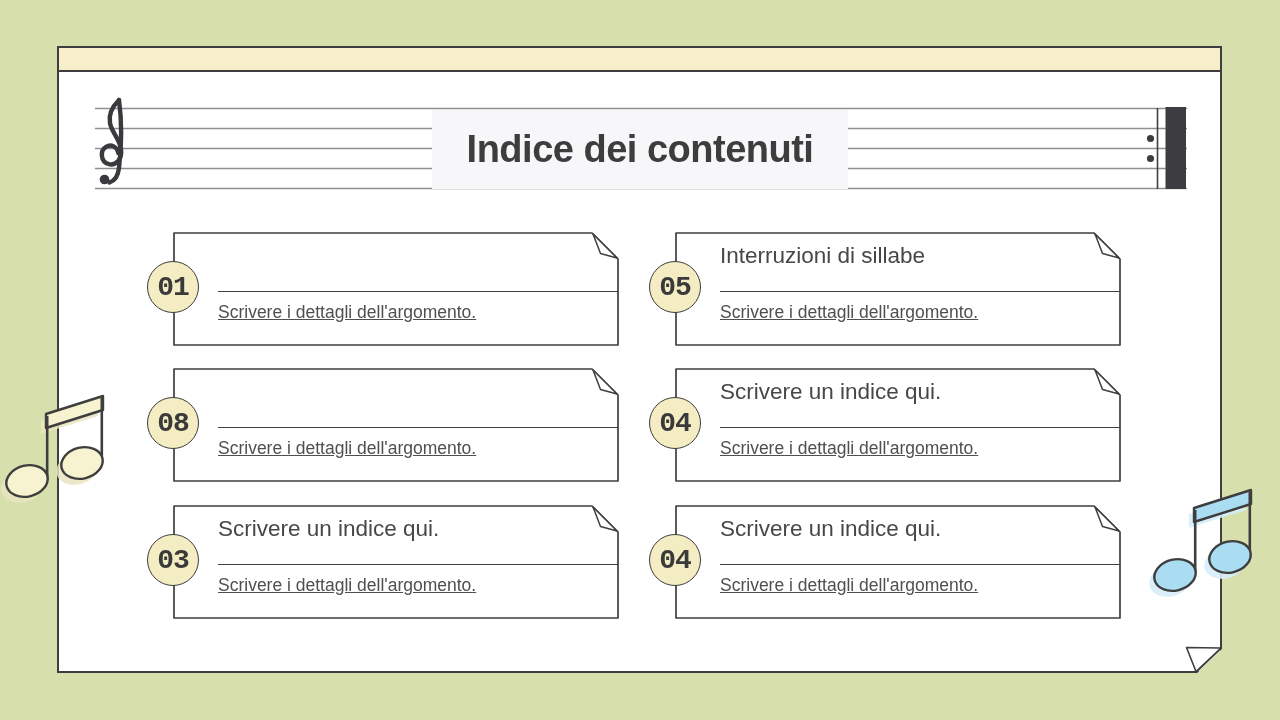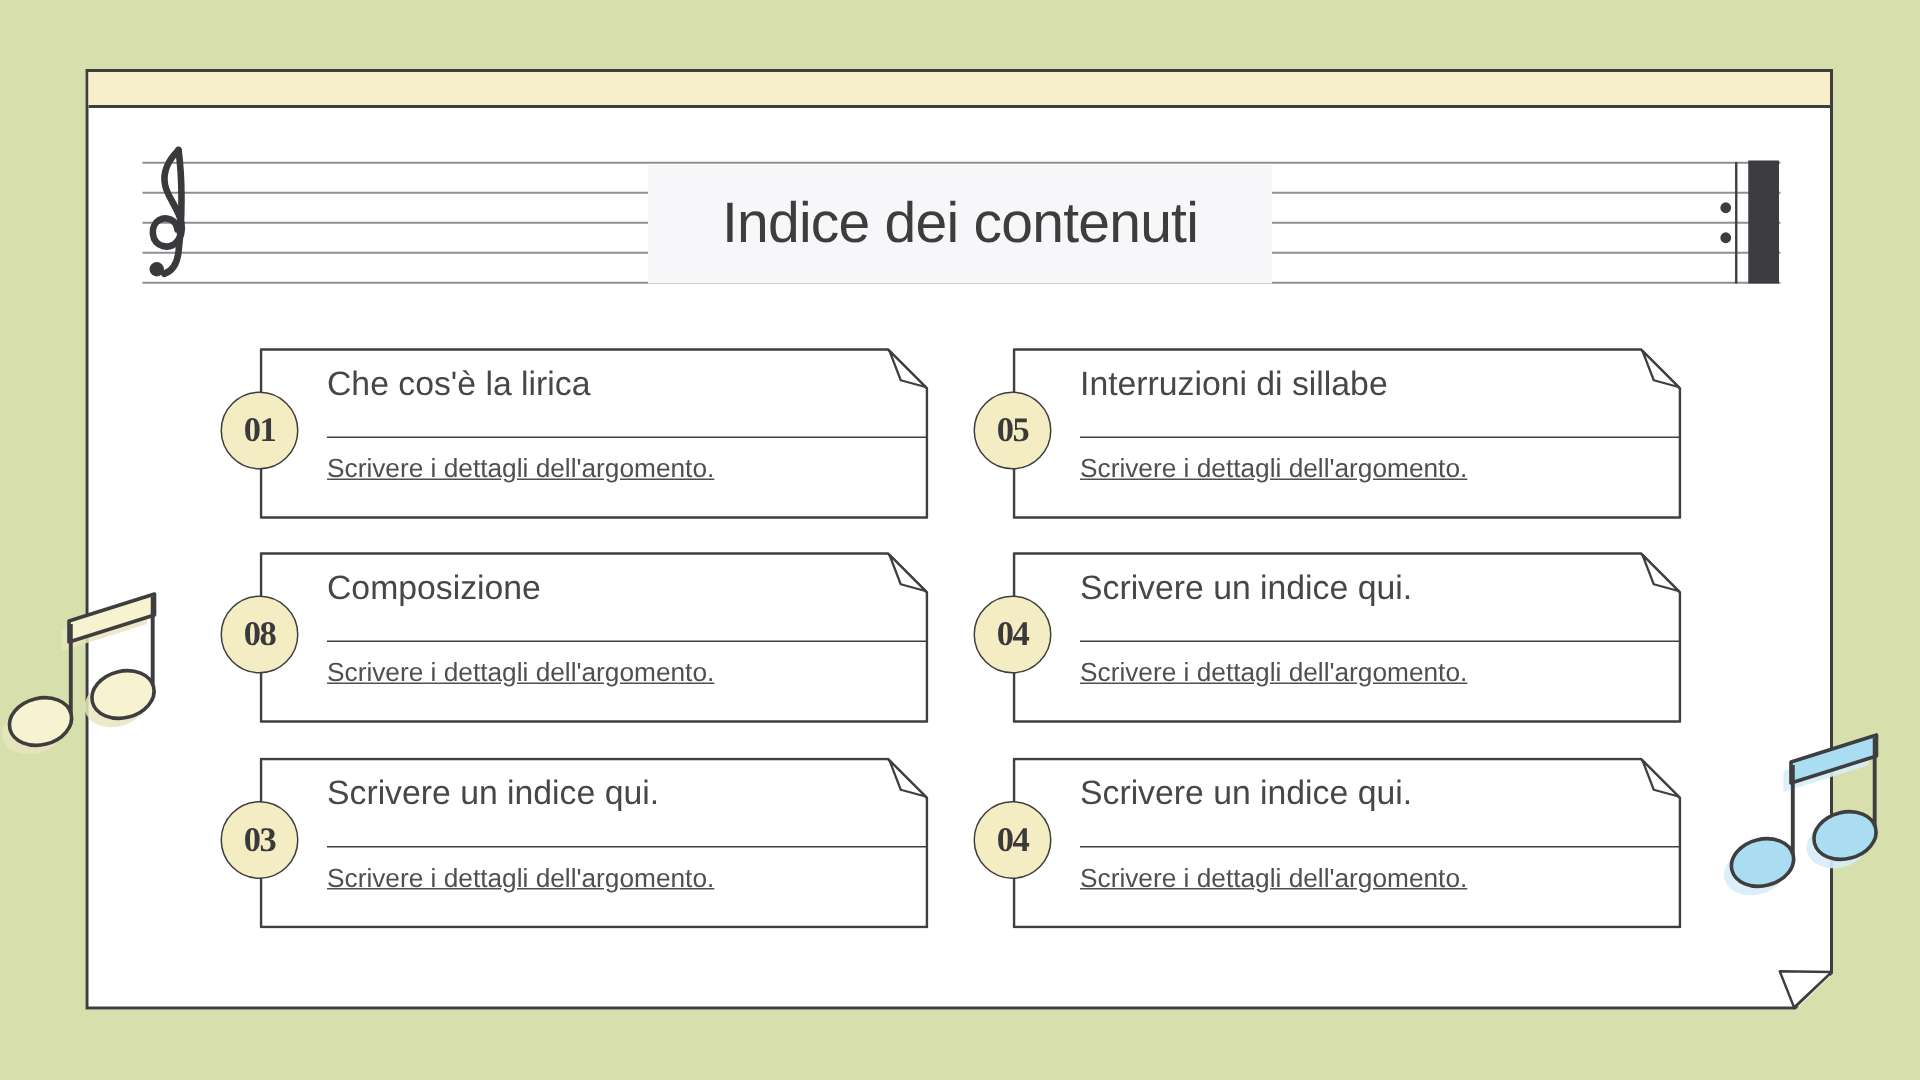--- a/index.html
+++ b/index.html
@@ -8,29 +8,29 @@
 
   .slide{position:absolute;left:57px;top:46px;width:1165px;height:627px;
          background:#ffffff;border:2px solid #3e3e3e;box-sizing:border-box;}
   .topbar{position:absolute;left:0;top:0;right:0;height:24px;background:#f6efc9;
           border-bottom:2px solid #3e3e3e;box-sizing:border-box;}
 
   .overlay{position:absolute;left:0;top:0;width:1280px;height:720px;pointer-events:none;}
 
   .title-panel{position:absolute;left:432px;top:110px;width:416px;height:79px;
                background:#f7f7fa;display:flex;align-items:center;justify-content:center;}
-  .title-panel .t{font-size:38px;font-weight:normal;color:#3d3d3d;letter-spacing:-0.5px;white-space:nowrap;}
+  .title-panel .t{font-size:38px;font-weight:bold;color:#3d3d3d;letter-spacing:-0.5px;white-space:nowrap;}
 
   .card{position:absolute;width:446px;height:114px;}
   .card-shape{position:absolute;left:0;top:0;width:446px;height:114px;}
   .badge{position:absolute;left:-26px;top:29px;width:52px;height:52px;border-radius:50%;
          background:#f4edc3;border:1.7px solid #3e3e3e;box-sizing:border-box;
          display:flex;align-items:center;justify-content:center;
-         font-family:Liberation Serif, serif;font-weight:bold;
-         font-size:23px;color:#3a3a3a;letter-spacing:-1px;}
+         font-family:Liberation Mono, monospace;font-weight:bold;
+         font-size:28px;color:#3a3a3a;letter-spacing:-1px;}
   .card-title{position:absolute;left:45px;top:11px;right:12px;font-size:22.5px;color:#474747;white-space:nowrap;}
   .card-divider{position:absolute;left:45px;right:1px;top:59px;border-top:1.6px solid #3f3f3f;}
   .card-desc{position:absolute;left:45px;top:70px;right:12px;font-size:17.5px;color:#4f4f4f;white-space:nowrap;text-decoration:underline;}
 
   .c1{left:173px;top:232px;} .c2{left:173px;top:368px;} .c3{left:173px;top:505px;}
   .c4{left:675px;top:232px;} .c5{left:675px;top:368px;} .c6{left:675px;top:505px;}
 </style>
 </head>
 <body>
 
@@ -68,32 +68,30 @@
   <div class="title-panel">
     <span class="t">Indice dei contenuti</span>
   </div>
 
   <div class="card c1">
     <svg class="card-shape" viewBox="0 0 446 114">
       <path d="M1,1 H419 L445,27 V113 H1 Z" fill="#ffffff" stroke="#3f3f3f" stroke-width="1.7" stroke-linejoin="round"></path>
       <polygon points="420,2 444,26 427.5,21.5" fill="#ffffff" stroke="#3f3f3f" stroke-width="1.5" stroke-linejoin="round"></polygon>
     </svg>
     <div class="badge">01</div>
-    <div class="card-title">Che cos'è la lirica</div>
     <div class="card-divider"></div>
     <div class="card-desc">Scrivere i dettagli dell'argomento.</div>
   </div>
 
   <div class="card c2">
     <svg class="card-shape" viewBox="0 0 446 114">
       <path d="M1,1 H419 L445,27 V113 H1 Z" fill="#ffffff" stroke="#3f3f3f" stroke-width="1.7" stroke-linejoin="round"></path>
       <polygon points="420,2 444,26 427.5,21.5" fill="#ffffff" stroke="#3f3f3f" stroke-width="1.5" stroke-linejoin="round"></polygon>
     </svg>
     <div class="badge">08</div>
-    <div class="card-title">Composizione</div>
     <div class="card-divider"></div>
     <div class="card-desc">Scrivere i dettagli dell'argomento.</div>
   </div>
 
   <div class="card c3">
     <svg class="card-shape" viewBox="0 0 446 114">
       <path d="M1,1 H419 L445,27 V113 H1 Z" fill="#ffffff" stroke="#3f3f3f" stroke-width="1.7" stroke-linejoin="round"></path>
       <polygon points="420,2 444,26 427.5,21.5" fill="#ffffff" stroke="#3f3f3f" stroke-width="1.5" stroke-linejoin="round"></polygon>
     </svg>
     <div class="badge">03</div>

